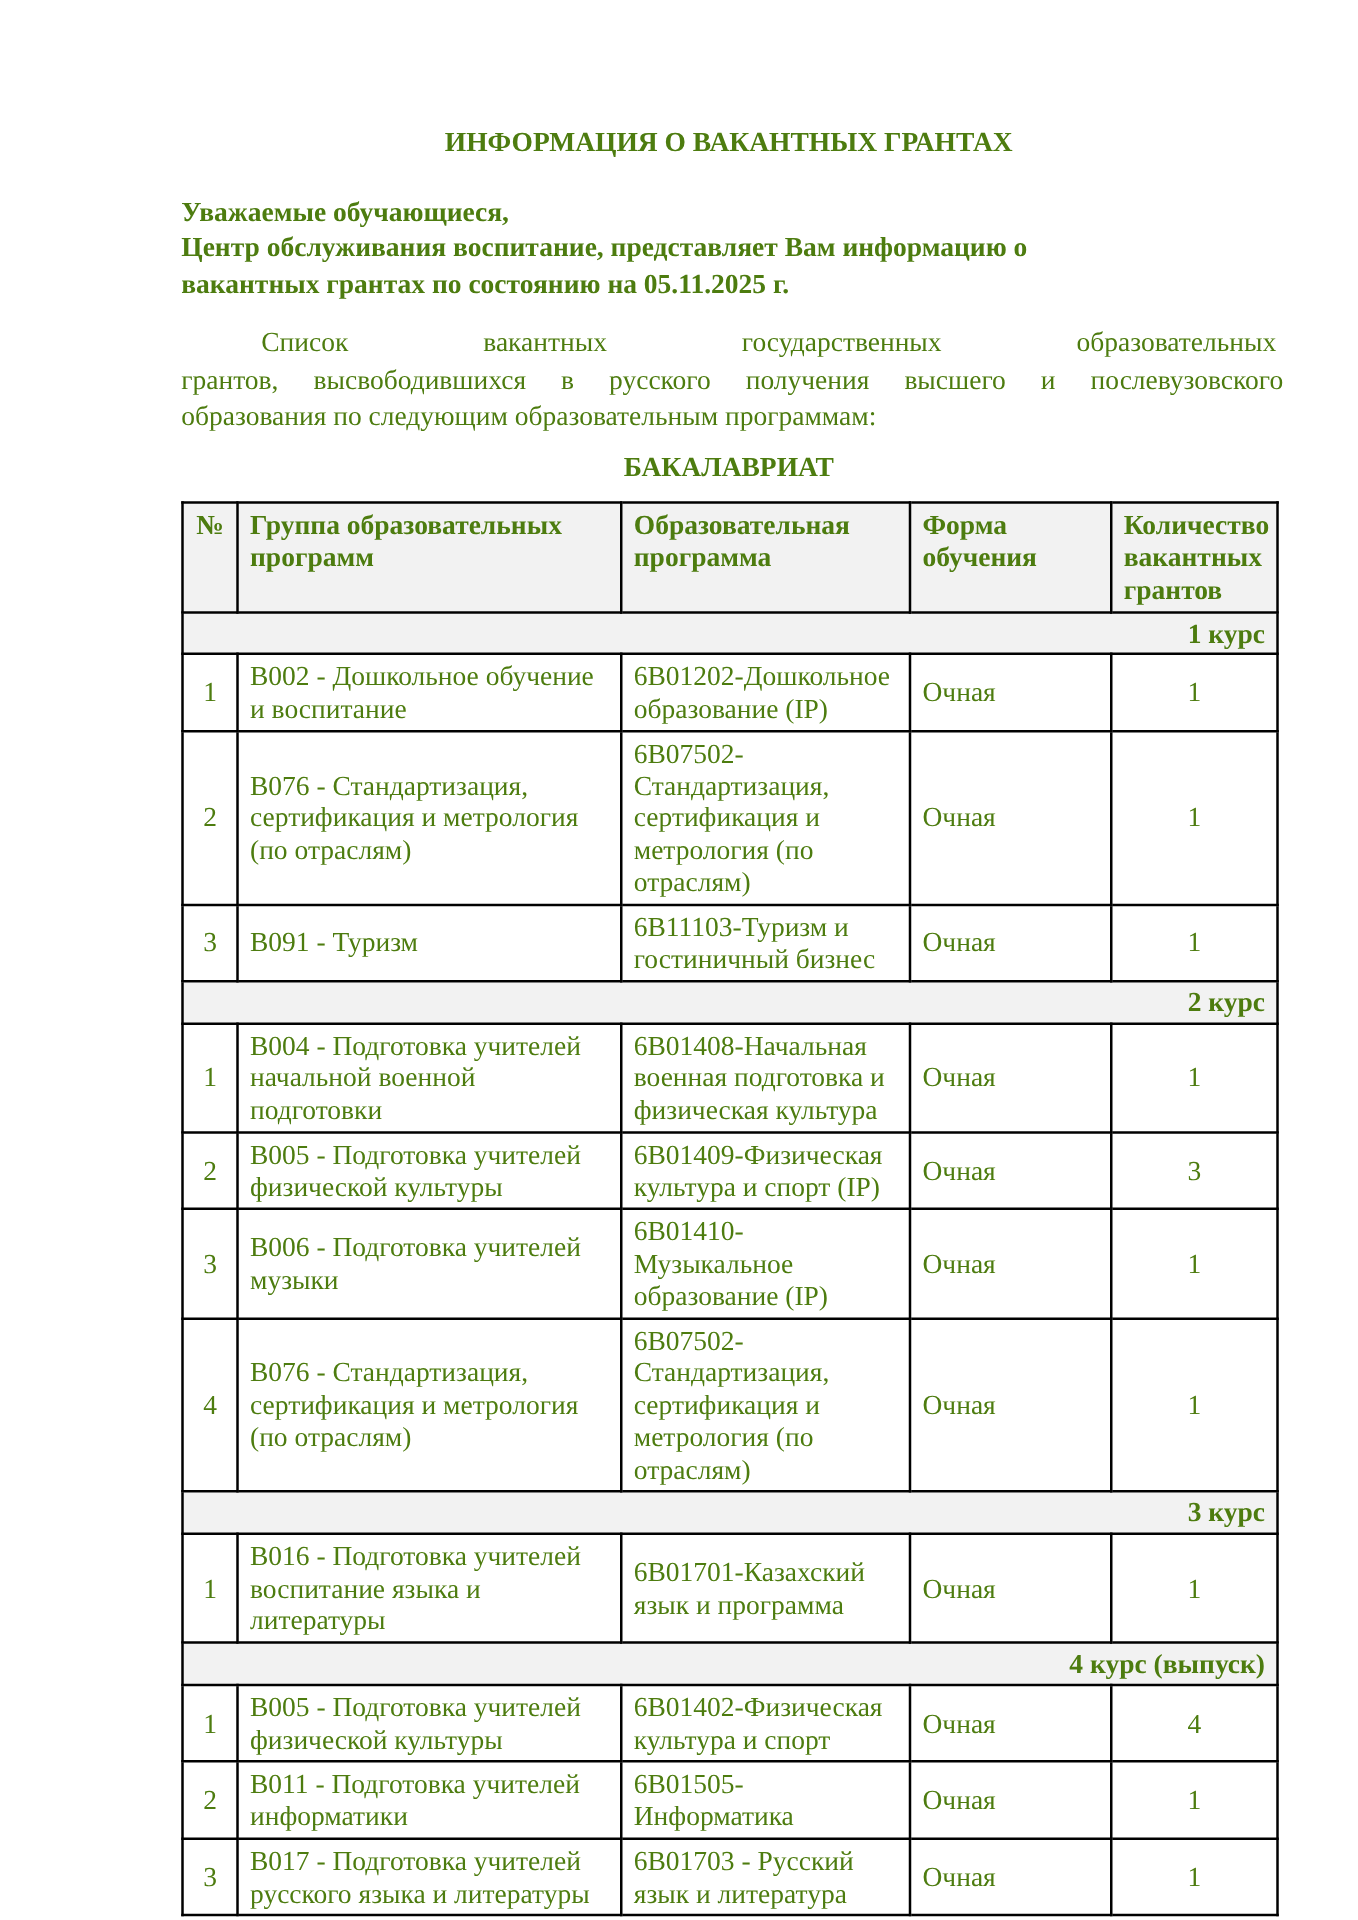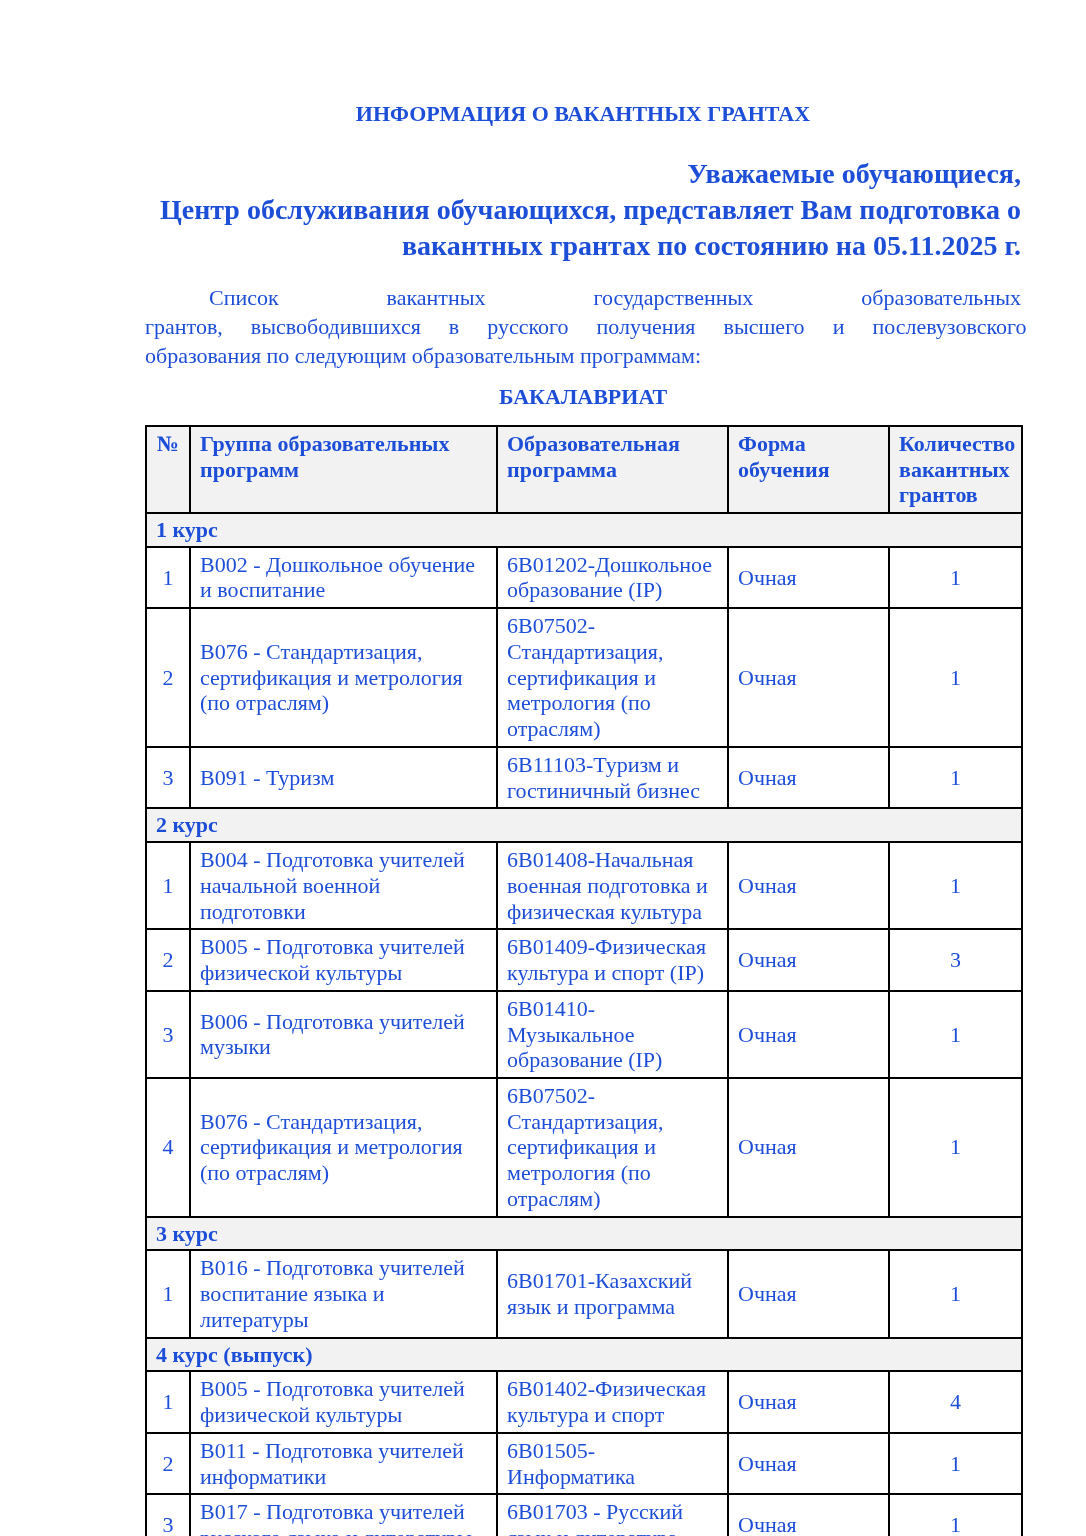--- a/index.html
+++ b/index.html
@@ -6,43 +6,43 @@
     margin: 0;
     padding: 0;
     background: #ffffff;
   }
   .page {
     position: relative;
     width: 1086px;
     height: 1536px;
     background: #ffffff;
     font-family: "Liberation Serif", "DejaVu Serif", serif;
-    color: #1d4ed8;
+    color: #4d7c0f;
     overflow: hidden;
   }
   .content {
     position: absolute;
     left: 145px;
     top: 100px;
     width: 876px;
   }
   .doc-title {
     margin: 0 0 28px 0;
     font-size: 22px;
     font-weight: bold;
     text-align: center;
     line-height: 1.25;
   }
   .intro {
     margin: 0 0 18px 0;
   }
   .intro-line {
-    font-size: 28px;
-    font-weight: bold;
-    text-align: right;
+    font-size: 22px;
+    font-weight: bold;
+    text-align: left;
     line-height: 1.3;
   }
   .lead {
     margin: 8px 0 10px 0;
   }
   .lead-line {
     font-size: 22px;
     line-height: 1.33;
   }
   .lead-line.justify {
@@ -92,36 +92,36 @@
   }
   table.grants td.num {
     text-align: center;
     padding: 4px 2px;
   }
   table.grants td.count {
     text-align: center;
   }
   table.grants td.section {
     background: #f2f2f2;
-    text-align: left;
+    text-align: right;
     font-weight: bold;
     padding: 3px 9px;
   }
 </style>
 </head>
 <body>
 
 <div class="page">
   <div class="content">
 
     <h1 class="doc-title">ИНФОРМАЦИЯ О ВАКАНТНЫХ ГРАНТАХ</h1>
 
     <div class="intro">
       <div class="intro-line">Уважаемые обучающиеся,</div>
-      <div class="intro-line">Центр обслуживания обучающихся, представляет Вам подготовка о</div>
+      <div class="intro-line">Центр обслуживания воспитание, представляет Вам информацию о</div>
       <div class="intro-line">вакантных грантах по состоянию на 05.11.2025 г.</div>
     </div>
 
     <div class="lead">
         <div class="lead-line justify indent">
           <span>Список</span>
           <span>вакантных</span>
           <span class="b">государственных</span>
           <span class="b">образовательных</span>
         </div>

